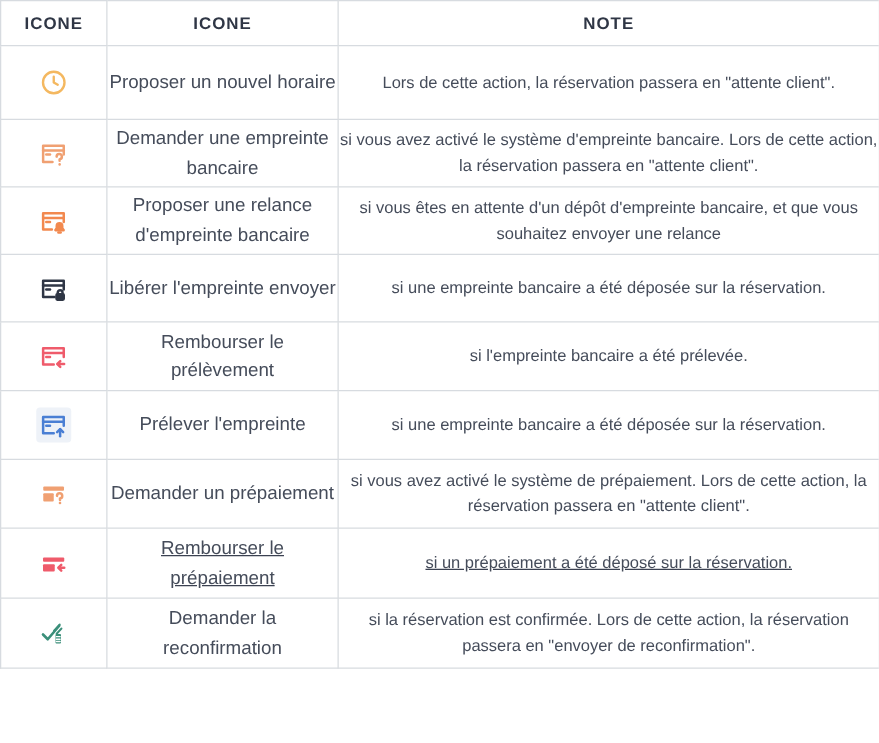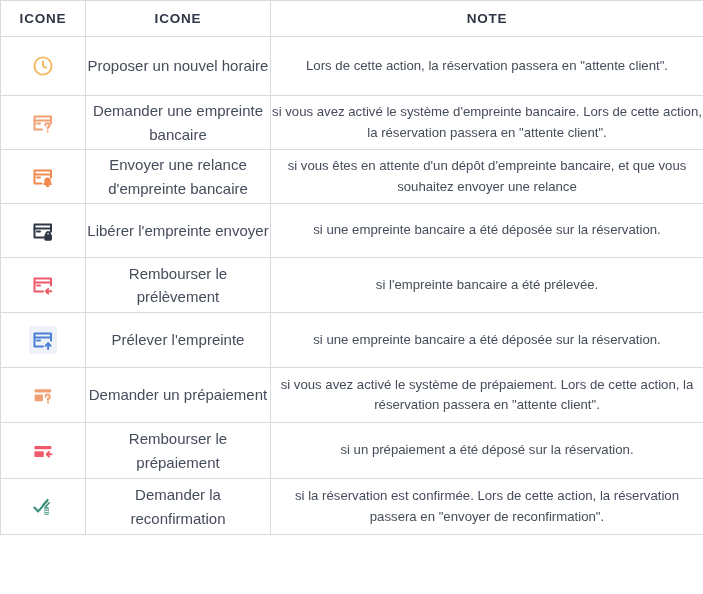--- a/index.html
+++ b/index.html
@@ -134,21 +134,21 @@
               <svg width="24" height="24" viewBox="0 0 24 24" fill="none" stroke="#f2894f" stroke-width="2" stroke-linecap="round" stroke-linejoin="round">
                 <path d="M20 12.5 V5.5 H3.5 V18.5 H10.5"></path>
                 <path d="M3.5 9.4 H20"></path>
                 <path d="M6 12.6 H9"></path>
                 <path d="M13.3 19.1 h6.6 l-1.1-1.4 v-1.9 a2.2 2.2 0 0 0 -4.4 0 v1.9 z" fill="#f2894f" stroke="#f2894f"></path>
                 <path d="M15.7 21 h1.8"></path>
               </svg>
             </span>
           </div>
         </td>
-        <td class="cell-action">Envoyer une relance d'empreinte bancaire</td>
+        <td class="cell-action">Proposer une relance d'empreinte bancaire</td>
         <td class="cell-note">si vous êtes en attente d'un dépôt d'empreinte bancaire, et que vous souhaitez envoyer une relance</td>
       </tr>
 
       <tr style="height:54px;">
         <td class="cell-icon">
           <div class="icon-box">
             <span class="icon-chip">
               <svg width="24" height="24" viewBox="0 0 24 24" fill="none" stroke="#2f3645" stroke-width="2" stroke-linecap="round" stroke-linejoin="round">
                 <path d="M20 12.5 V5.5 H3.5 V18.5 H12.6"></path>
                 <path d="M3.5 9.4 H20"></path>
@@ -210,21 +210,21 @@
                 <circle cx="17" cy="19.4" r="1.05" fill="#f0a072"></circle>
               </svg>
             </span>
           </div>
         </td>
         <td class="cell-action">Demander un prépaiement</td>
         <td class="cell-note">si vous avez activé le système de prépaiement. Lors de cette action, la réservation passera en "attente client".</td>
       </tr>
 
 
-      <tr style="height:56px;">
+      <tr style="height:56px;text-decoration:underline;">
         <td class="cell-icon">
           <div class="icon-box">
             <span class="icon-chip">
               <svg width="24" height="24" viewBox="0 0 24 24" fill="none">
                 <rect x="3.4" y="7.0" width="17" height="3.3" rx="0.8" fill="#ef5b6b"></rect>
                 <rect x="3.4" y="12.3" width="9.4" height="5.8" rx="0.8" fill="#ef5b6b"></rect>
                 <path d="M20.4 15.2 H16.2" stroke="#ef5b6b" stroke-width="2" stroke-linecap="round"></path>
                 <path d="M18 12.9 L15.7 15.2 L18 17.5" stroke="#ef5b6b" stroke-width="2" stroke-linecap="round" stroke-linejoin="round" fill="none"></path>
               </svg>
             </span>

